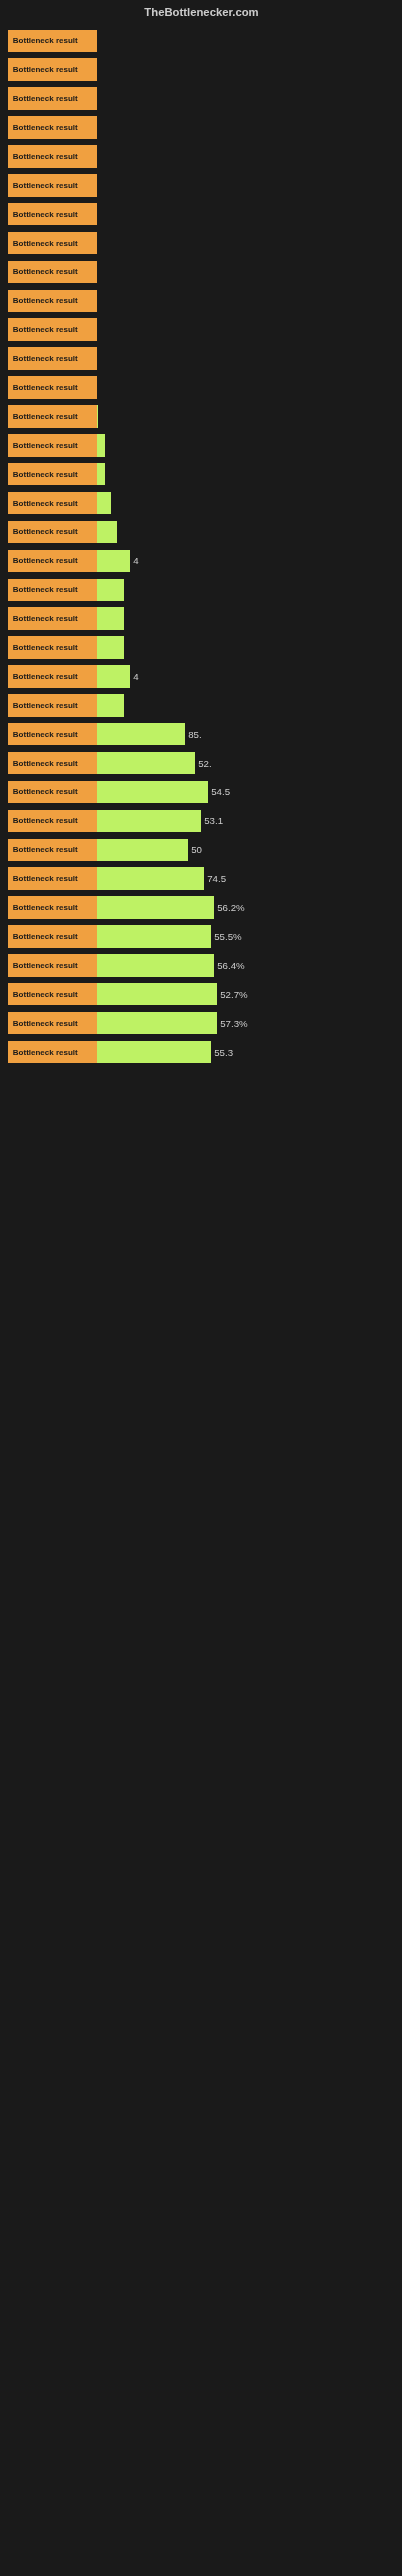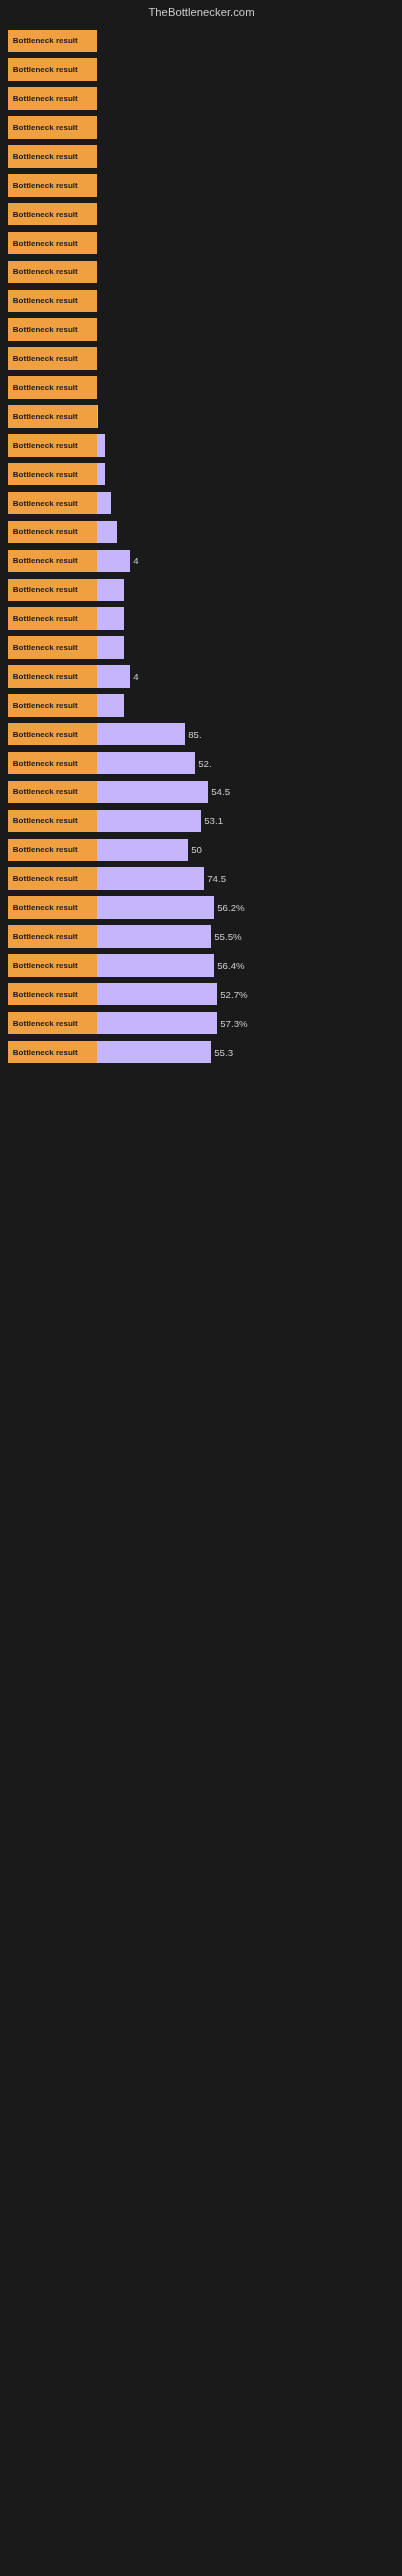--- a/index.html
+++ b/index.html
@@ -8,21 +8,21 @@
       min-height: 2576px;
       background-color: #1a1a1a;
       font-family: Arial, sans-serif;
       position: relative;
     }
     .header {
       text-align: center;
       padding: 6.4px 0 3.2px 0;
       color: #cccccc;
       font-size: 11.3px;
-      font-weight: normal;
+      font-weight: bold;
     }
     .chart-area {
       padding: 8px 8px 8px 8px;
       display: flex;
       flex-direction: column;
       gap: 0px;
     }
     .bar-row {
       display: flex;
       align-items: center;
@@ -41,21 +41,21 @@
       height: 100%;
       min-width: 89px;
     }
     .bar-value {
       color: #cccccc;
       font-size: 9.7px;
       margin-left: 3.2px;
       white-space: nowrap;
     }
     .bar-fill {
-      background-color: #c4b5fd;
+      background-color: #bef264;
       height: 100%;
       display: flex;
       align-items: center;
     }
   </style>
 </head>
 <body>
 
 <div>
   <div class="header">TheBottlenecker.com</div>

